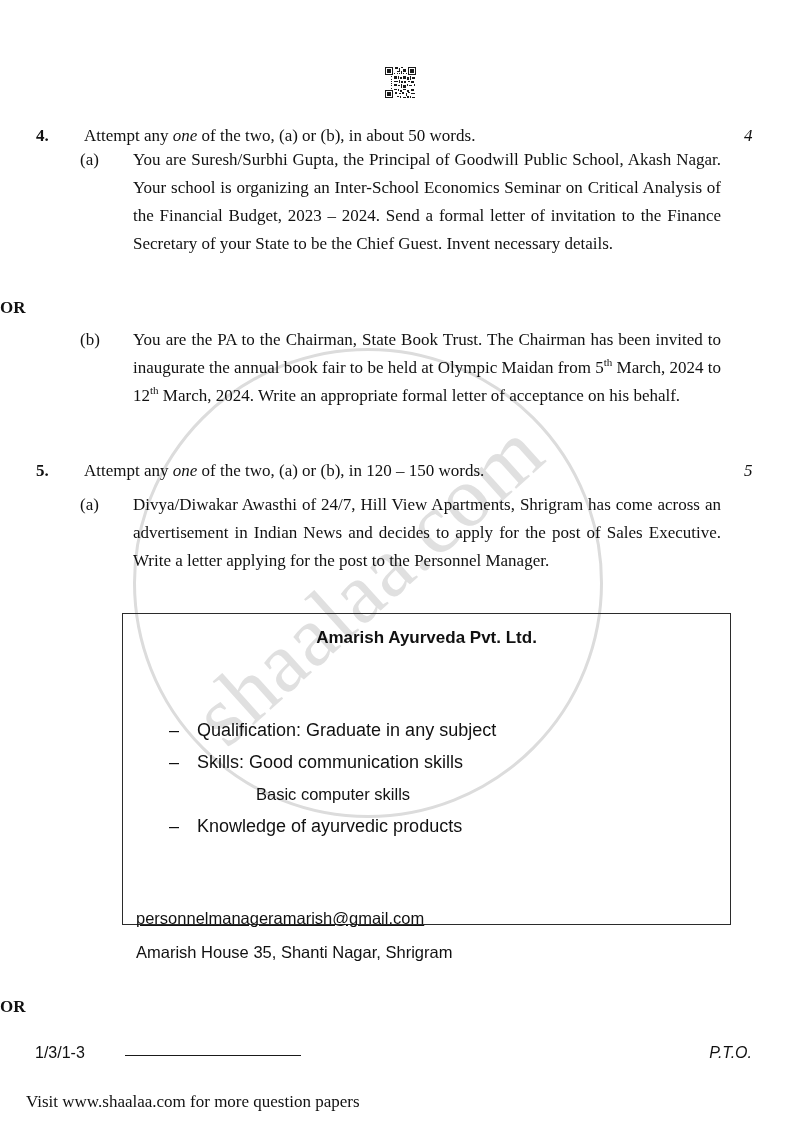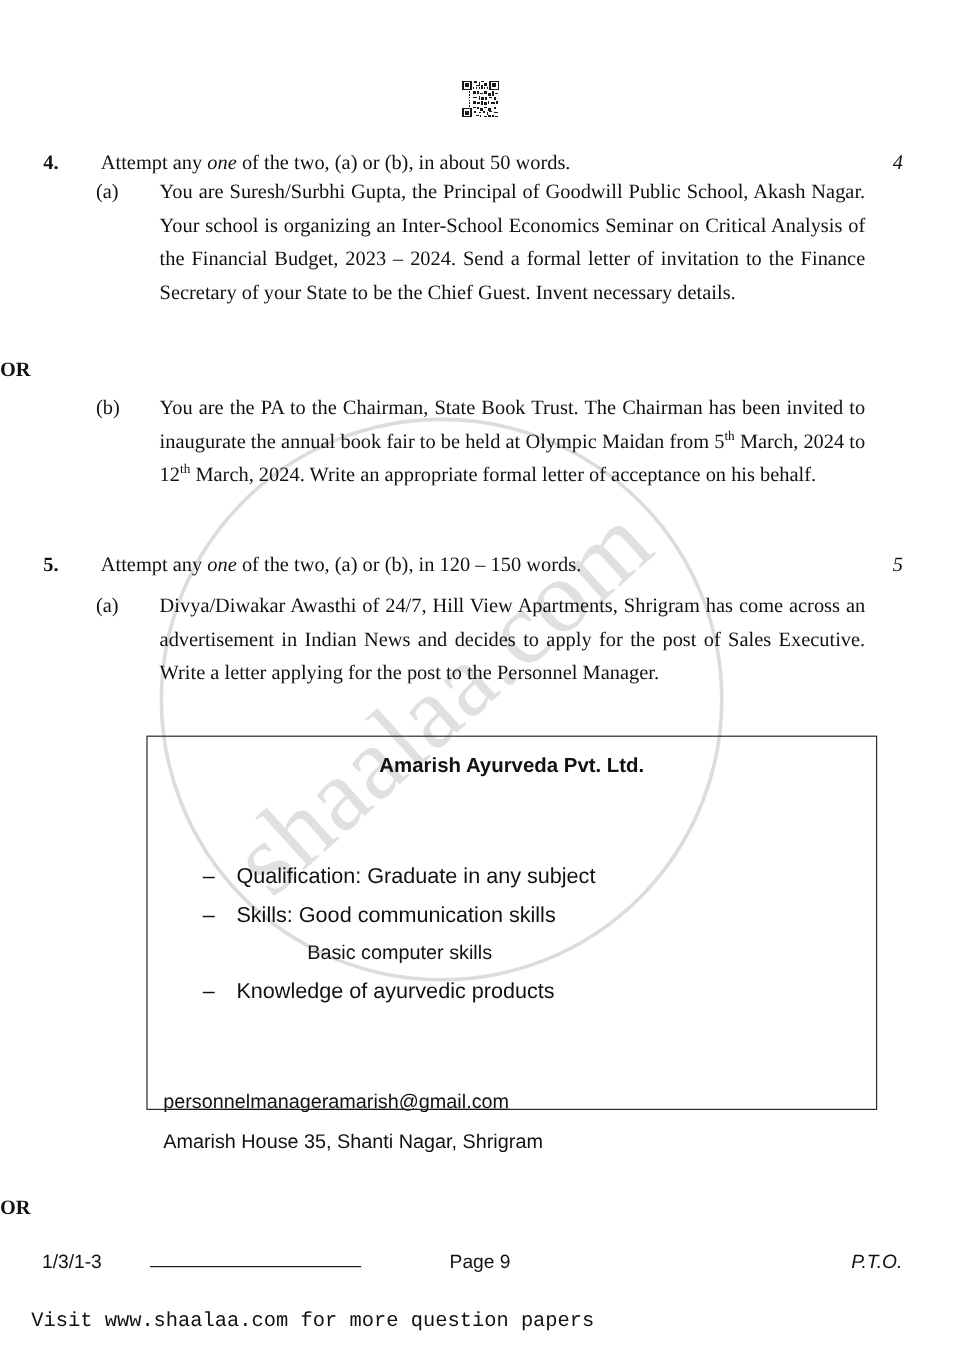--- a/index.html
+++ b/index.html
@@ -252,21 +252,21 @@
     right: 48px;
     top: 1044px;
     font-family: "Liberation Sans", sans-serif;
     font-style: italic;
     font-size: 16px;
   }
   .footer-visit {
     position: absolute;
     left: 26px;
     top: 1092px;
-    font-family: Liberation Mono, monospace;
+    font-family: Liberation Serif, serif;
     font-size: 17px;
   }
 </style>
 </head>
 <body>
 
 <div class="page">
 
   <div class="watermark">
     <div class="watermark-ring"></div>
@@ -397,18 +397,17 @@
         <div class="ad-bullet"><span class="dash">–</span><span>Knowledge of ayurvedic products</span></div>
       </div>
       <div class="ad-email">personnelmanageramarish@gmail.com</div>
       <div class="ad-address">Amarish House 35, Shanti Nagar, Shrigram</div>
     </div>
 
     <div class="or-line" style="top:997px;">OR</div>
 
     <div class="footer-code">1/3/1-3</div>
     <div class="footer-rule"></div>
-    <div class="footer-page">Page 9</div>
     <div class="footer-pto">P.T.O.</div>
     <div class="footer-visit">Visit www.shaalaa.com for more question papers</div>
 
   </div>
 </div>
 
 </body></html>

